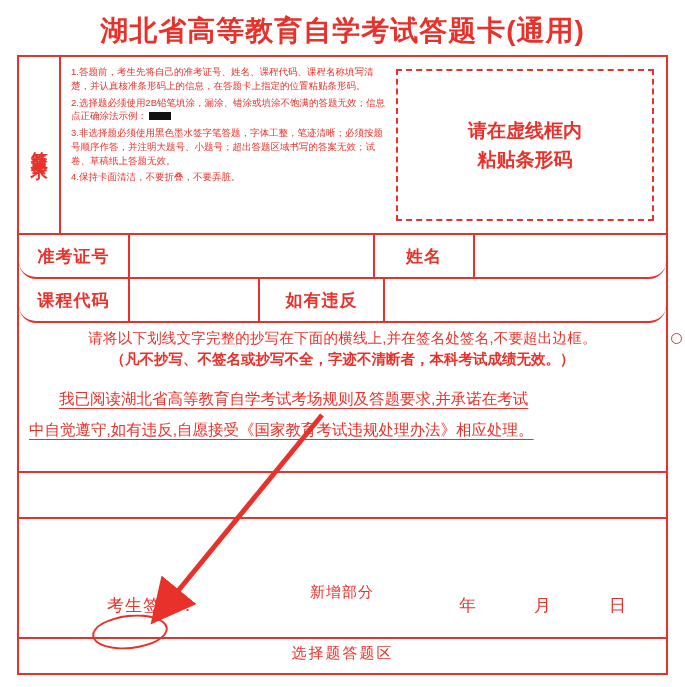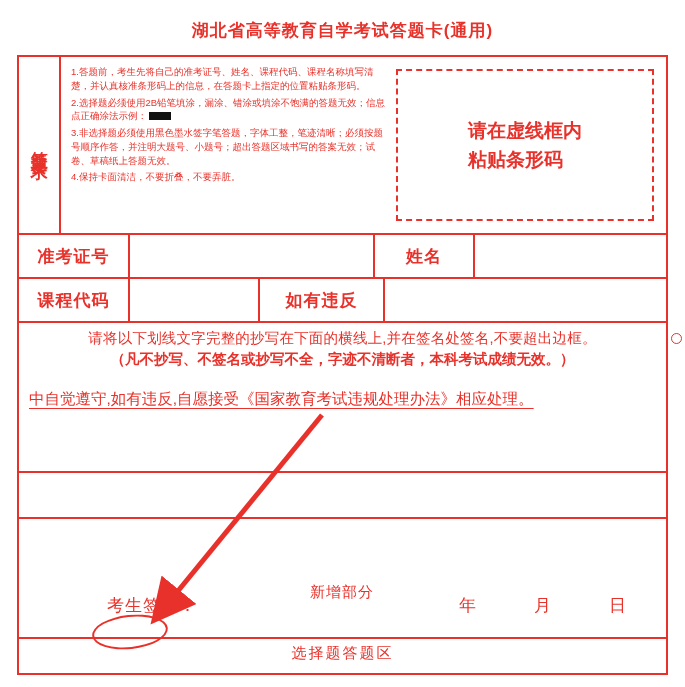--- a/index.html
+++ b/index.html
@@ -15,25 +15,25 @@
     position: relative;
     overflow: hidden;
   }
   .page {
     position: relative;
     width: 685px;
     height: 687px;
   }
   .title {
     text-align: center;
-    font-size: 17px;
+    font-size: 28px;
     font-weight: bold;
     color: #e8312a;
     letter-spacing: 1px;
-    padding-top: 19px;
+    padding-top: 12px;
     font-family: "Liberation Sans", sans-serif;
   }
   .sheet {
     position: absolute;
     left: 17px;
     top: 55px;
     width: 651px;
     height: 620px;
     border: 2px solid #e8312a;
     box-sizing: border-box;
@@ -85,31 +85,33 @@
   .barcode-box {
     width: 258px;
     margin: 12px 12px 12px 4px;
     border: 2px dashed #e8312a;
     display: flex;
     align-items: center;
     justify-content: center;
     box-sizing: border-box;
   }
   .barcode-box div {
+    text-align: center;
     font-size: 19px;
     font-weight: bold;
     line-height: 1.55;
     color: #e8312a;
   }
   
   .row-info {
     display: flex;
     height: 44px;
     border-bottom: 2px solid #e8312a;
     box-sizing: border-box;
+    border-radius: 17px;
   }
   .cell-label {
     display: flex;
     align-items: center;
     justify-content: center;
     font-size: 17px;
     font-weight: bold;
     color: #e8312a;
     border-right: 2px solid #e8312a;
     box-sizing: border-box;
@@ -285,20 +287,21 @@
       <div class="cell-label w-code-label">课程代码</div>
       <div class="cell-blank w-code-field"></div>
       <div class="cell-label w-cname-label">如有违反</div>
       <div class="cell-blank last w-cname-field"></div>
     </div>
 
     <div class="pledge">
       <div class="pledge-line1">请将以下划线文字完整的抄写在下面的横线上,并在签名处签名,不要超出边框。</div>
       <div class="pledge-line2">（凡不抄写、不签名或抄写不全，字迹不清断者，本科考试成绩无效。）</div>
       <div class="pledge-body">
+        <div class="u pledge-indent">我已阅读湖北省高等教育自学考试考场规则及答题要求,并承诺在考试</div>
         <div class="u">中自觉遵守,如有违反,自愿接受《国家教育考试违规处理办法》相应处理。</div>
       </div>
     </div>
 
     <div class="row-blank"></div>
 
     <div class="row-sign-area">
       <div class="sign-line">
         <span class="sign-name">考生签名：</span>
         <span class="ymd">

